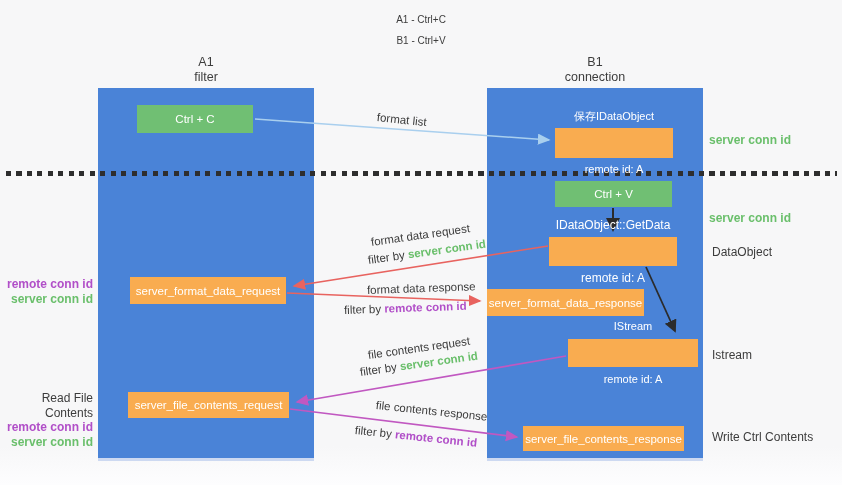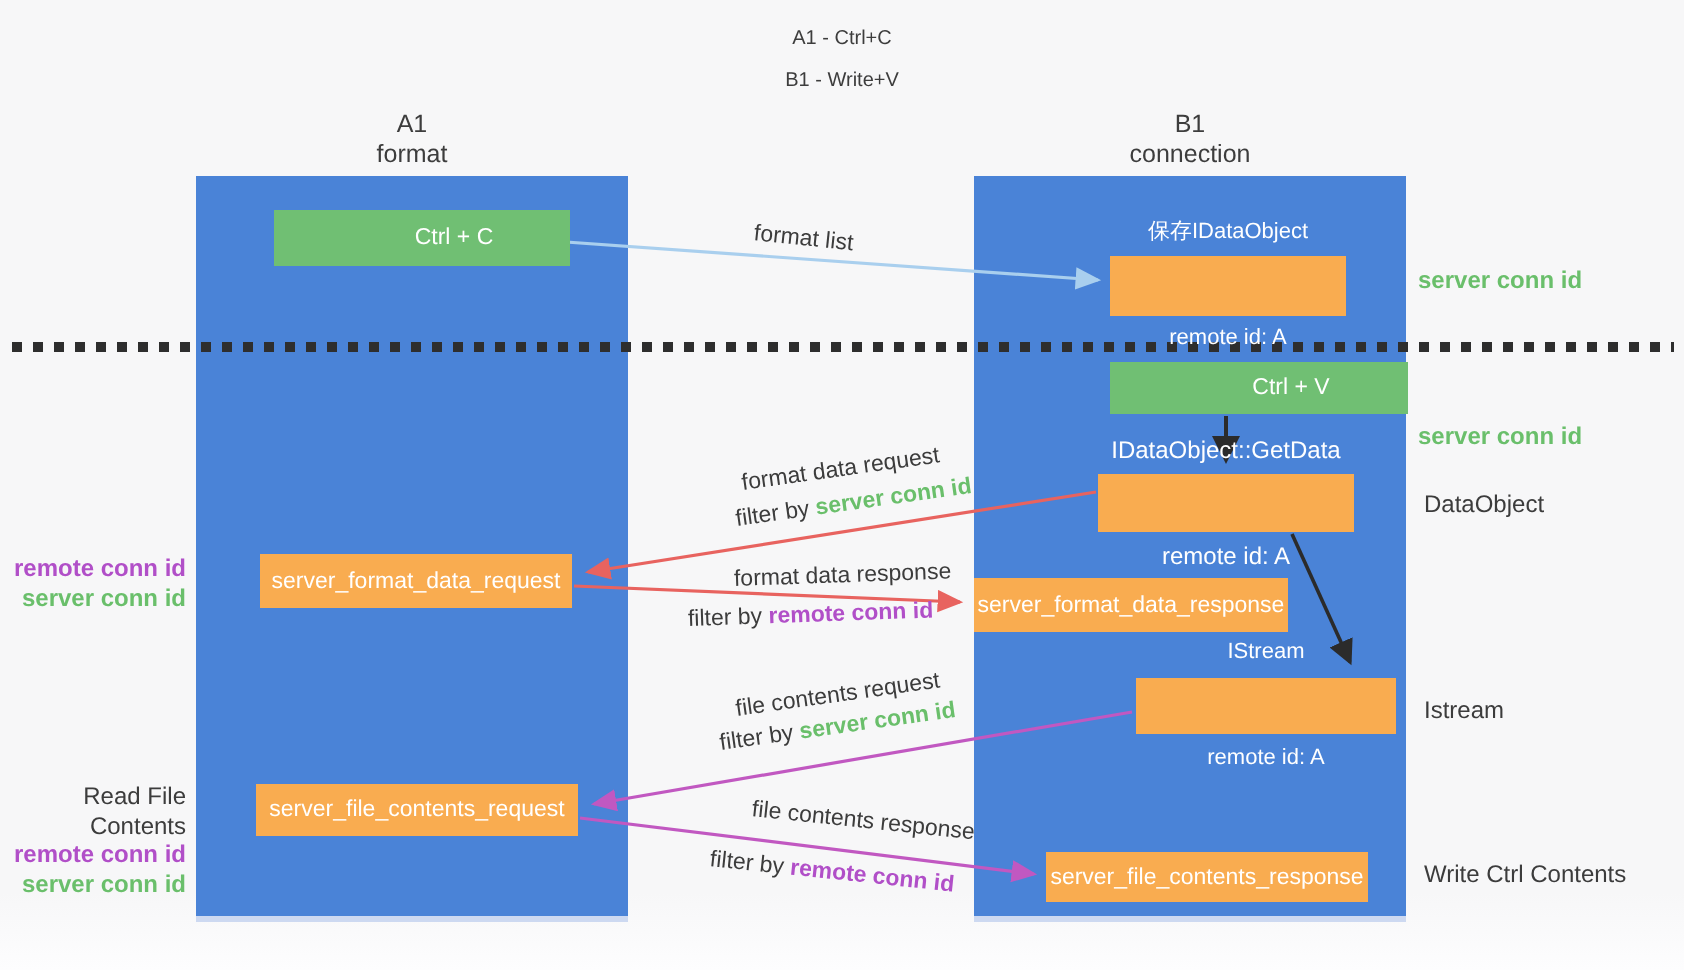--- a/index.html
+++ b/index.html
@@ -12,44 +12,44 @@
            font-size:10px; line-height:21px; color:#3d3d3d; }
   .col-head { position:absolute; top:55px; width:216px; text-align:center;
               font-size:12.5px; line-height:15px; color:#3d3d3d; }
   .col { position:absolute; top:88px; width:216px; height:370px;
          background:#4a83d7; border-bottom:3px solid #cdd9f1; }
   .dotted { position:absolute; left:6px; right:5px; top:171px; height:5px;
             background:repeating-linear-gradient(90deg,#2e2e2e 0 5px,transparent 5px 10.5px); }
   .node { position:absolute; display:flex; flex-direction:column; align-items:center;
           justify-content:center; color:#fff; font-size:11.5px; line-height:14px;
           text-align:center; }
-  .green-box  { background:#70bf73;padding-left:32px; }
+  .green-box  { background:#70bf73; }
   .orange-box { background:#f9ac50;gap:40px; }
   .lbl { position:absolute; font-size:11.5px; white-space:nowrap; color:#3c3c3c; }
   .alabel { position:absolute; font-size:11.5px; white-space:nowrap; color:#3c3c3c;
             transform-origin:left center; }
   .g { color:#6abf6b; font-weight:bold; }
   .p { color:#b14fc8; font-weight:bold; }
   .side { font-size:12px; }
   .right-block { position:absolute; text-align:right; font-size:12px; line-height:14.5px; }
   svg.arrows { position:absolute; left:0; top:0; width:842px; height:485px; pointer-events:none; }
 </style>
 </head>
 <body>
 
 <div class="canvas">
 
   <div class="title">
     <div>A1 - Ctrl+C</div>
-    <div>B1 - Write+V</div>
+    <div>B1 - Ctrl+V</div>
   </div>
 
   <div class="col-head" style="left:98px;">
     <div>A1</div>
-    <div>format</div>
+    <div>filter</div>
   </div>
   <div class="col-head" style="left:487px;">
     <div>B1</div>
     <div>connection</div>
   </div>
 
   <div class="col" style="left:98px;"></div>
   <div class="col" style="left:487px;"></div>
 
   <div class="dotted"></div>

